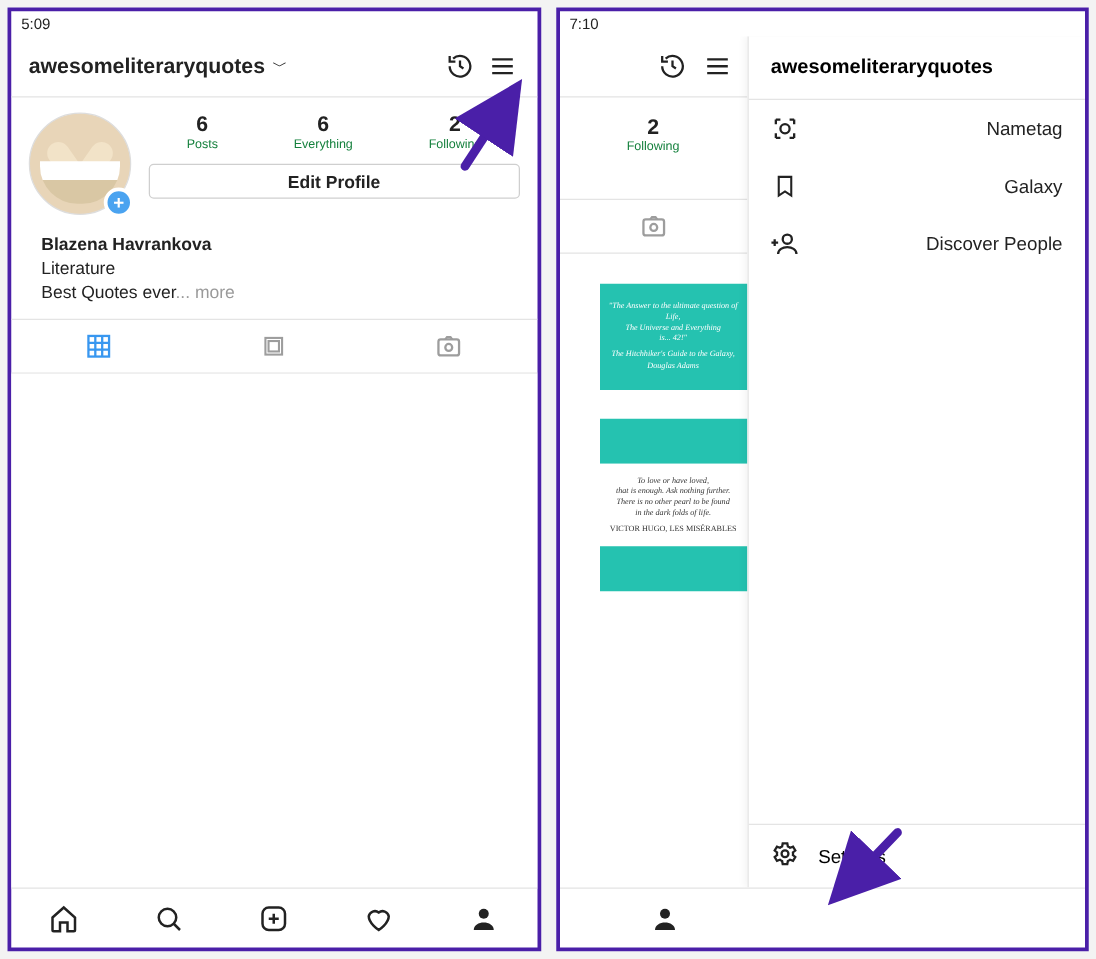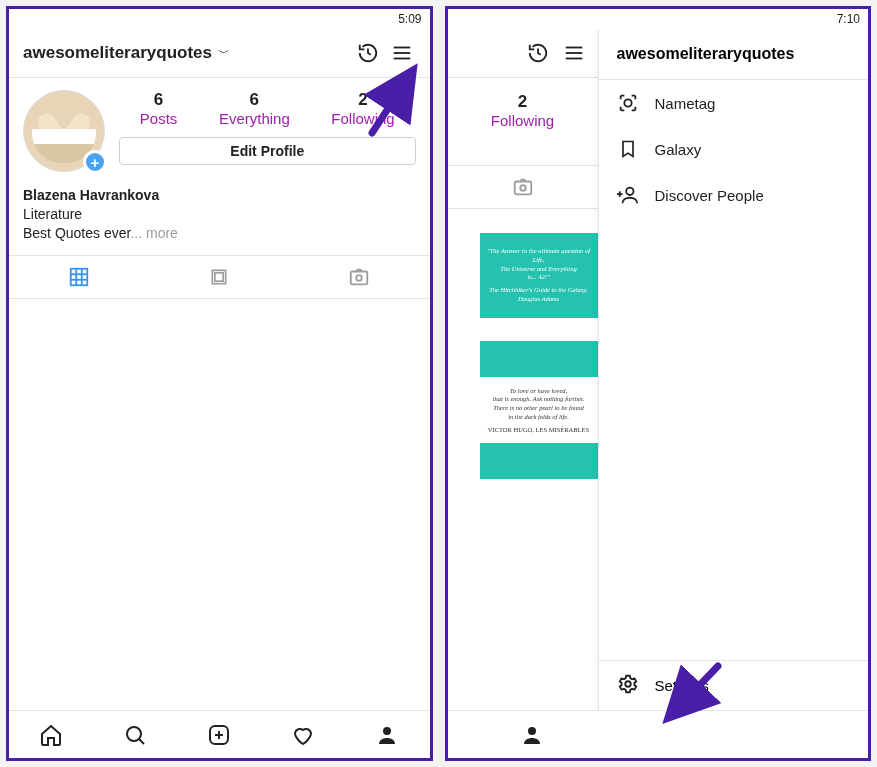--- a/index.html
+++ b/index.html
@@ -16,21 +16,20 @@
     flex: 1;
     border: 3.5px solid #4a1fa8;
     background: #fff;
     display: flex;
     flex-direction: column;
     position: relative;
     overflow: hidden;
   }
   .status-bar {
     display: flex;
-    justify-content: flex-end;
     padding: 2px 8px;
     font-size: 12px;
     color: #222;
     height: 20px;
     align-items: center;
   }
   .app-header {
     display: flex;
     align-items: center;
     padding: 10px 14px;
@@ -99,35 +98,35 @@
     border: 3px solid #fff;
     color: #fff;
     font-size: 15px;
     font-weight: 700;
     display: flex; align-items: center; justify-content: center;
     line-height: 1;
   }
   .stats-and-btn { flex: 1; }
   .stats { display: flex; justify-content: space-around; text-align: center; }
   .stat-num { font-size: 17px; font-weight: 600; color: #222; }
-  .stat-lbl { font-size: 15px; color: #a21caf; }
+  .stat-lbl { font-size: 10px; color: #15803d; }
   .edit-btn {
     margin-top: 10px;
     width: 100%;
     padding: 5px 0;
     border: 1px solid #cfcfcf;
     border-radius: 4px;
     background: #fff;
     font-size: 14px;
     font-weight: 600;
     color: #222;
     cursor: pointer;
   }
   .bio {
-    padding: 10px 18px 12px 14px;
+    padding: 10px 18px 12px 24px;
     font-size: 14px;
     line-height: 1.35;
     color: #222;
   }
   .bio .name { font-weight: 600; }
   .bio .more { color: #9a9a9a; }
   .tabs-row {
     display: flex;
     border-top: 1px solid #e4e4e4;
     border-bottom: 1px solid #e4e4e4;
@@ -231,20 +230,21 @@
   }
   .drawer-items { flex: 1; }
   .drawer-item {
     display: flex;
     align-items: center;
     gap: 16px;
     padding: 12px 18px;
     font-size: 15px;
     color: #222;
     cursor: pointer;
+    justify-content: space-between;
   }
   .drawer-item .ic { width: 22px; display:flex; justify-content:center; }
   .drawer-footer {
     border-top: 1px solid #e4e4e4;
     display: flex;
     align-items: center;
     gap: 16px;
     padding: 12px 18px;
     font-size: 15px;
     cursor: pointer;

